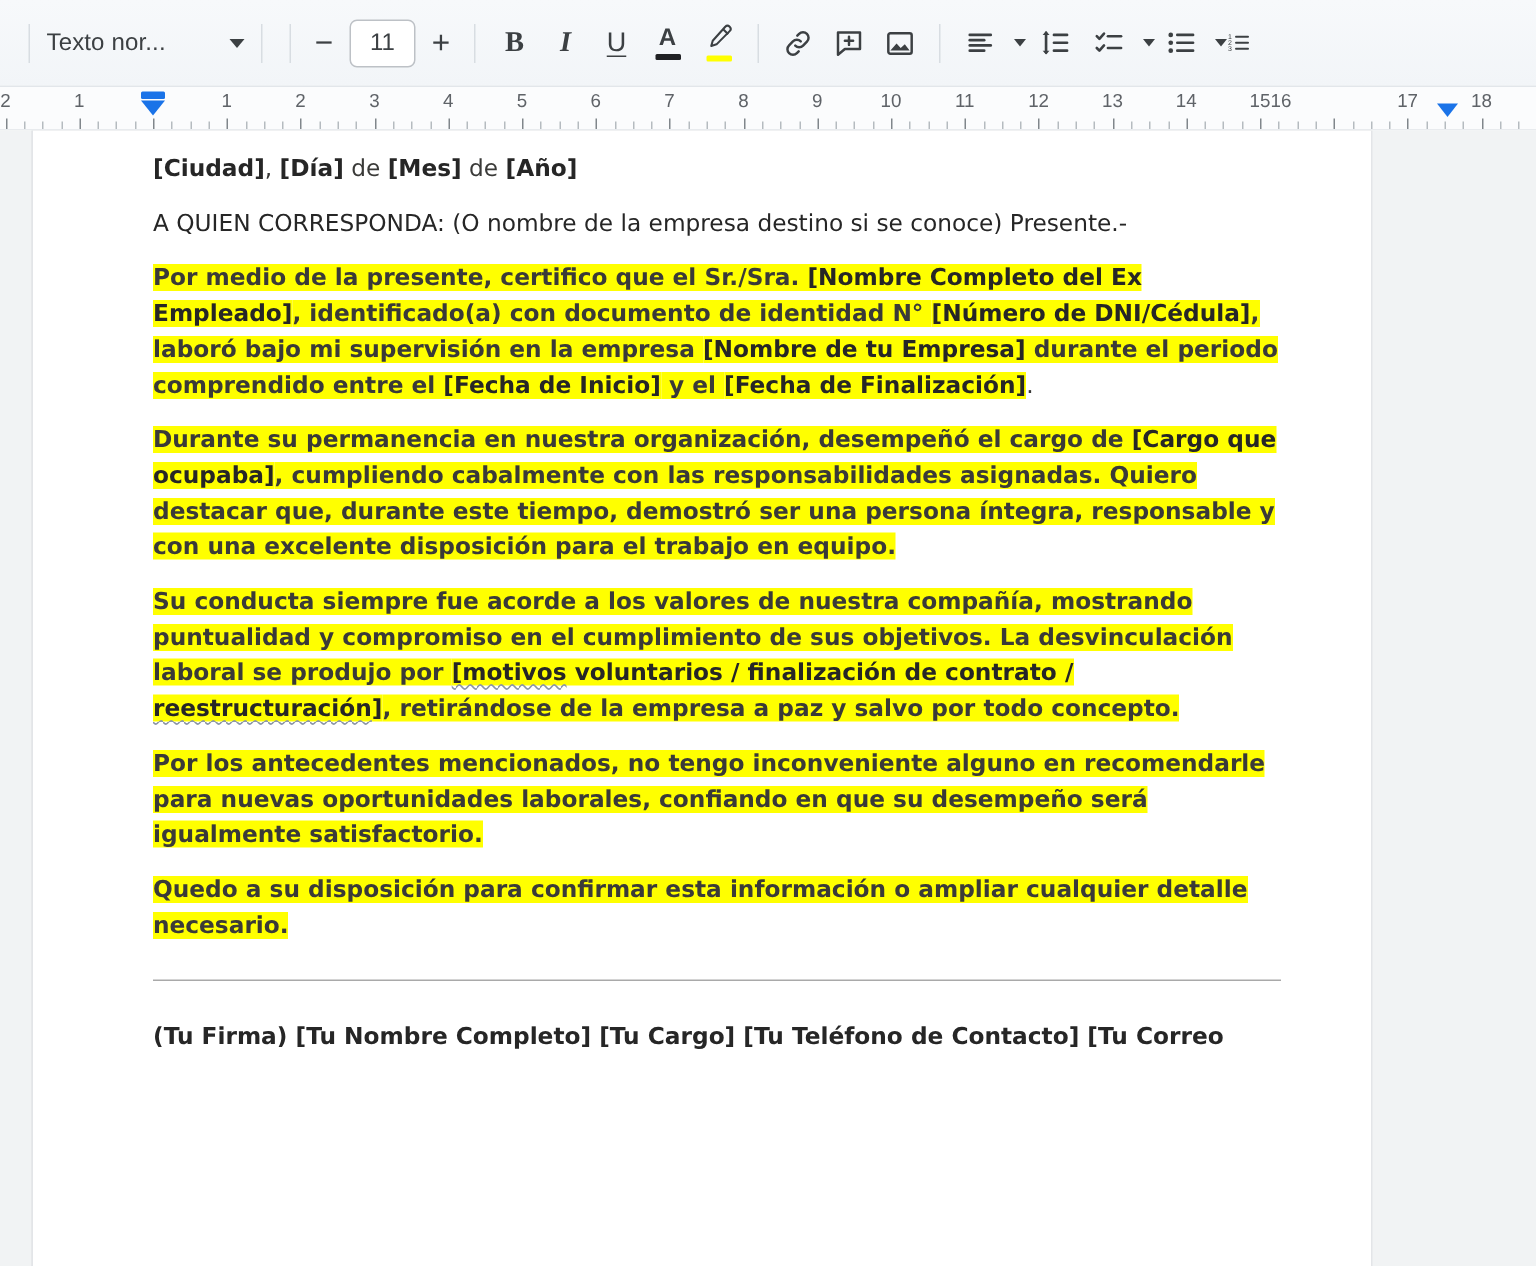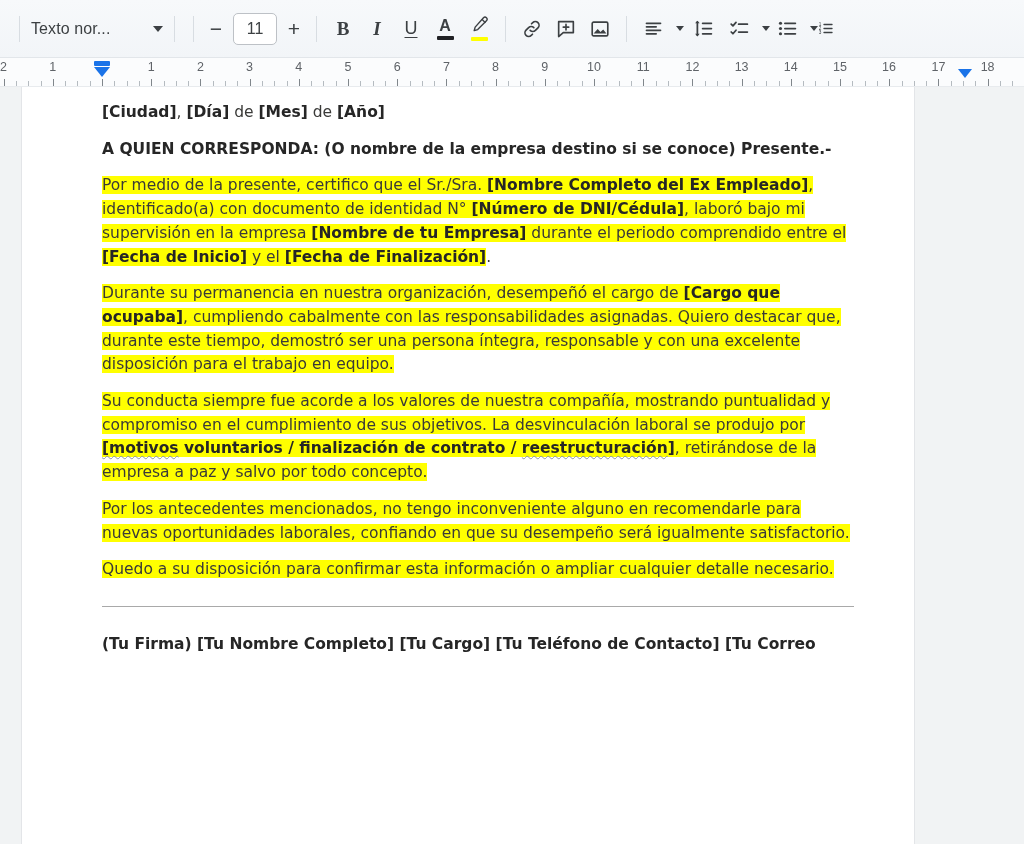--- a/index.html
+++ b/index.html
@@ -113,26 +113,26 @@
     box-shadow: 0 0 0 1px #e3e5e8;
   }
   .doc {
     padding: 14px 60px 0 80px;
     font-family: "DejaVu Sans", sans-serif;
     font-size: 15.5px;
     color: #3a3a38;
     line-height: 1.53;
   }
   .doc p { margin: 0 0 13px 0; }
-  .hl { background: #ffff00; }
+  .hl { background: #ffff00; font-weight: bold; }
   b, .b { font-weight: bold; color: #262626; }
   .para-hl { }
   .para-hl .hl { box-decoration-break: clone; -webkit-box-decoration-break: clone; }
 
-  .heading-bold { font-weight: bold; color: #262626; margin-bottom: 17px; }
+  .heading-bold { font-weight: normal; color: #262626; margin-bottom: 17px; }
   .line1 { margin-bottom: 17px; }
 
   .sq {
     text-decoration: underline wavy #8a94a6;
     text-decoration-thickness: 1px;
     text-underline-offset: 2px;
   }
 
   .hr-rule {
     border: none; border-top: 1px solid #a9a9a9;
@@ -310,21 +310,21 @@
         <div class="rnum" style="left: 397.2px;">6</div>
         <div class="rnum" style="left: 446.4px;">7</div>
         <div class="rnum" style="left: 495.6px;">8</div>
         <div class="rnum" style="left: 544.8px;">9</div>
         <div class="rnum" style="left: 594px;">10</div>
         <div class="rnum" style="left: 643.2px;">11</div>
         <div class="rnum" style="left: 692.4px;">12</div>
         <div class="rnum" style="left: 741.6px;">13</div>
         <div class="rnum" style="left: 790.8px;">14</div>
         <div class="rnum" style="left: 840px;">15</div>
-        <div class="rnum" style="left: 889px; text-align: center;">16</div>
+        <div class="rnum" style="left: 854px; text-align: center;">16</div>
         <div class="rnum" style="left: 938.4px;">17</div>
         <div class="rnum" style="left: 987.6px;">18</div>
         <div class="rtick major" style="left: 4px;"></div>
         <div class="rtick minor" style="left: 16px;"></div>
         <div class="rtick minor" style="left: 28px;"></div>
         <div class="rtick minor" style="left: 41px;"></div>
         <div class="rtick major" style="left: 53px;"></div>
         <div class="rtick minor" style="left: 65px;"></div>
         <div class="rtick minor" style="left: 77px;"></div>
         <div class="rtick minor" style="left: 90px;"></div>

